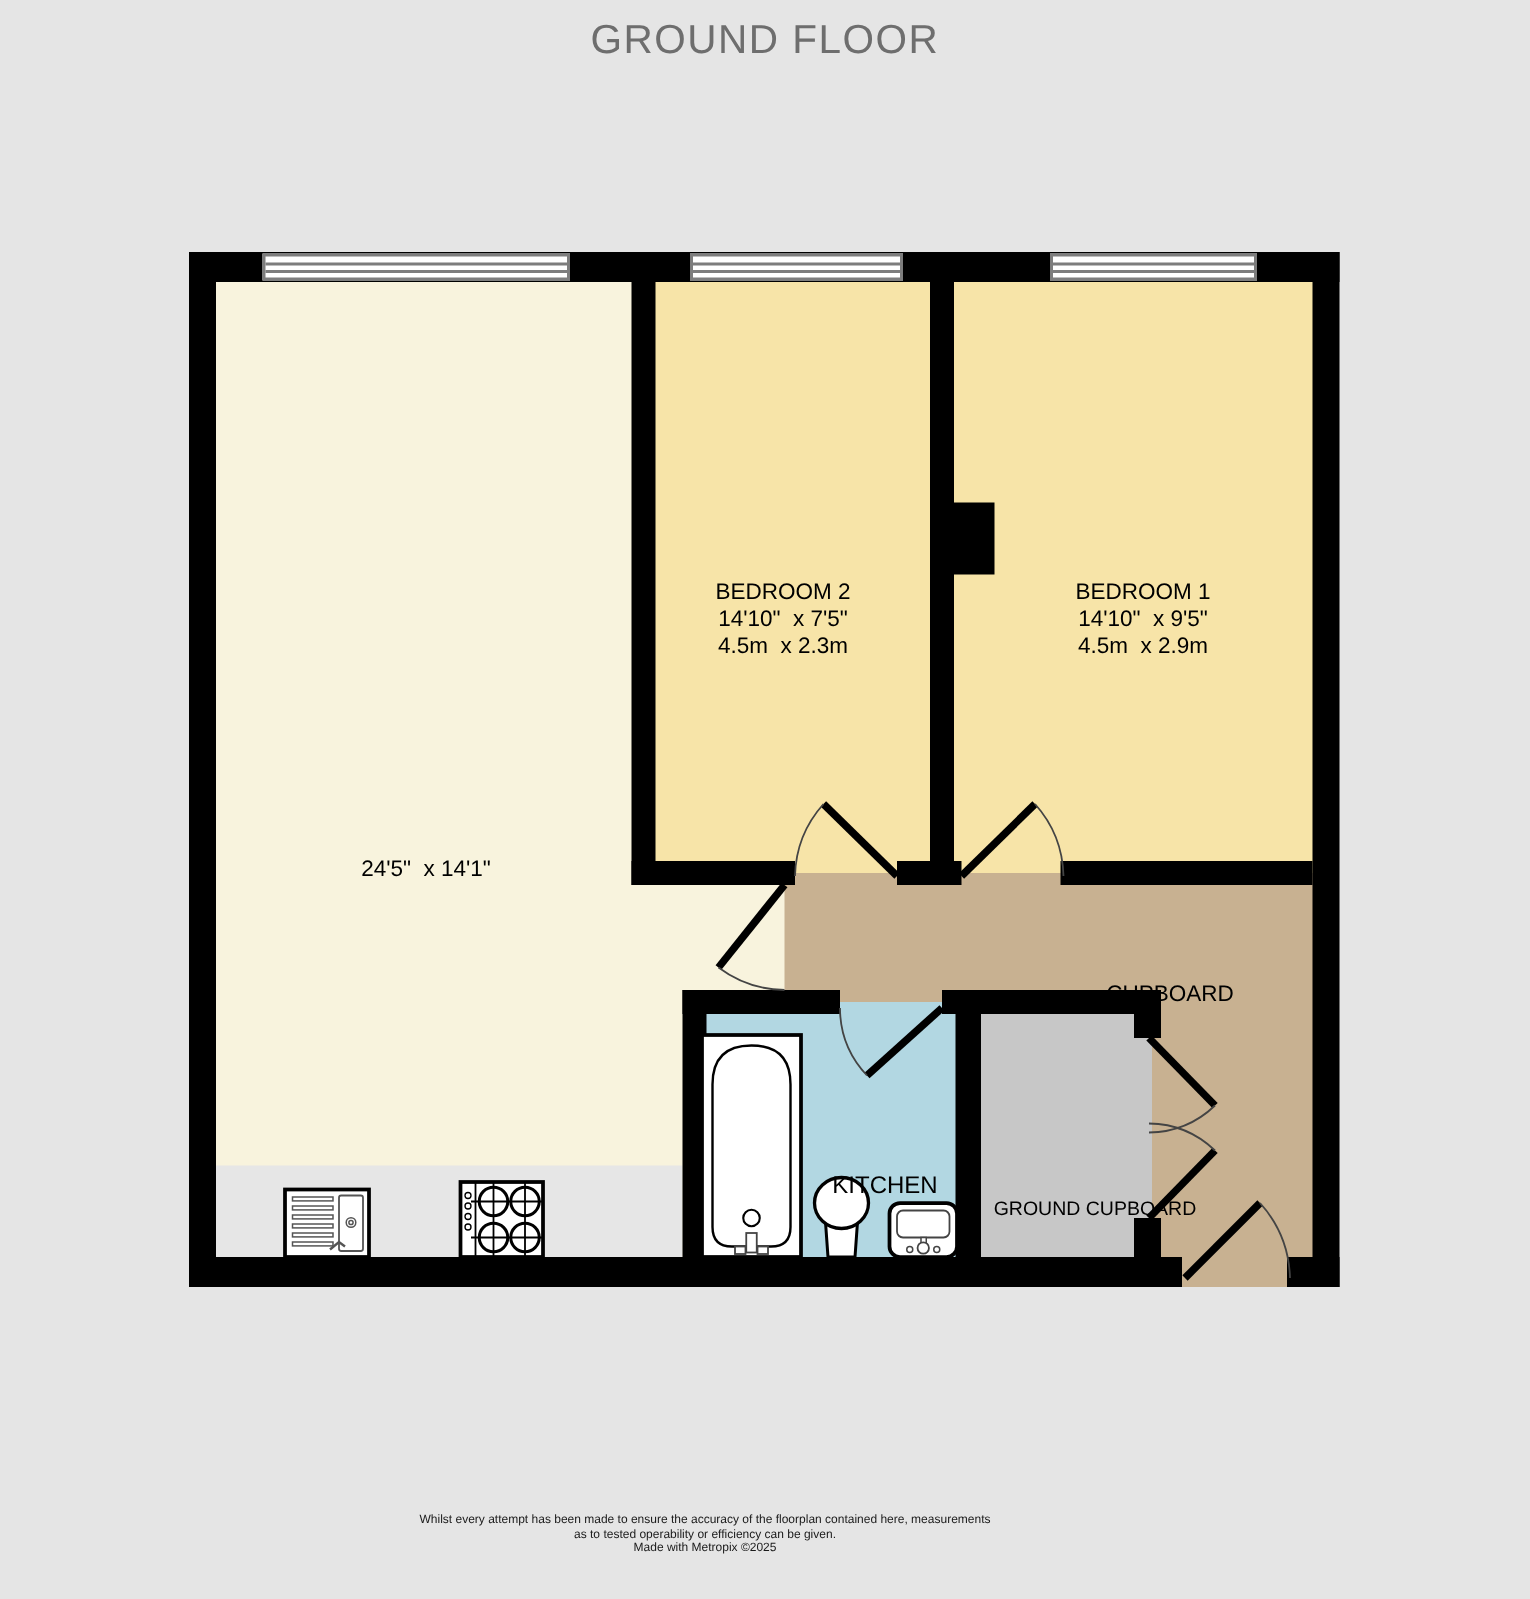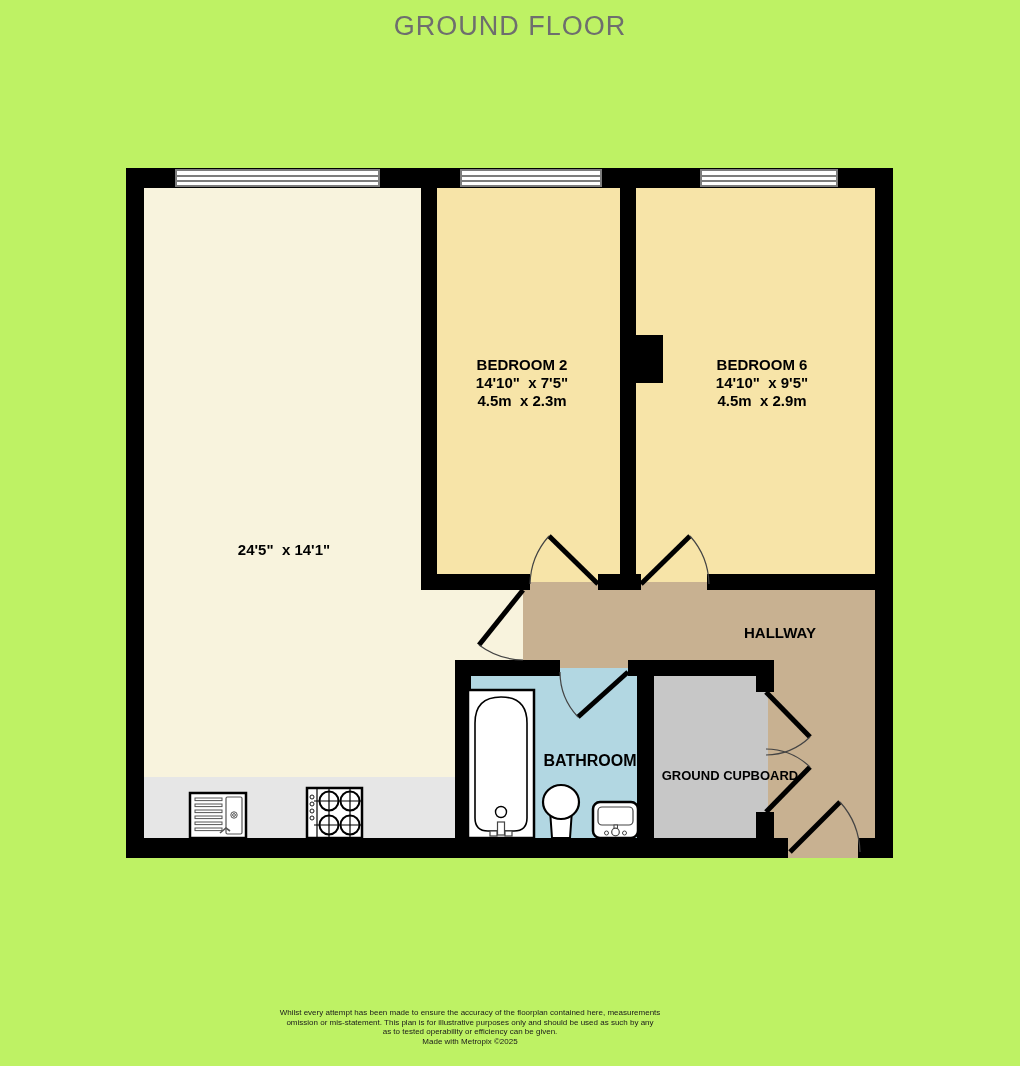--- a/index.html
+++ b/index.html
@@ -1,34 +1,34 @@
 <!DOCTYPE html>
 <html><head>
 <meta charset="utf-8">
 <style>
   html,body{margin:0;padding:0;background:#ffffff;}
   #canvas{
-    position:relative;width:1020px;height:1066px;background:#bef264;overflow:hidden;
+    position:relative;width:1020px;height:1066px;background:#e5e5e5;overflow:hidden;
     font-family:"Liberation Sans", sans-serif;
   }
   
   .floor{position:absolute;}
   .floor-lounge{background:#f8f3dd;}
   .floor-bed{background:#f7e4a8;}
   .floor-hall{background:#c8b191;}
   .floor-bath{background:#b2d7e2;}
   .floor-storage{background:#c7c7c7;}
   .floor-counter{background:#e6e6e6;}
   
   .wall{position:absolute;background:#000000;}
   
   .window{position:absolute;background:#ffffff;border:2px solid #7d7d7d;box-sizing:border-box;}
   .window .pane-line{position:absolute;left:0;right:0;height:2px;background:#7d7d7d;}
   
-  .room-label{position:absolute;text-align:center;color:#000;font-weight:bold;font-size:15px;line-height:18px;}
+  .room-label{position:absolute;text-align:center;color:#000;font-weight:normal;font-size:15px;line-height:18px;margin-top:30px;}
   .room-label .dims{white-space:pre;}
   .room-label-sm{font-size:13px;line-height:16px;}
   #title{position:absolute;top:11px;left:0;width:1020px;text-align:center;
          font-size:27px;letter-spacing:1px;color:#6e6e6e;font-weight:400;}
   #footer{position:absolute;top:1008px;left:0;width:940px;text-align:center;
           font-size:8px;line-height:9.6px;color:#1a1a1a;}
   svg{position:absolute;top:0;left:0;pointer-events:none;}
 </style>
 </head>
 <body>
@@ -165,41 +165,40 @@
     </g>
   </svg>
 
   <div class="room-label" style="left:410px;top:356px;width:224px;">
     <div>BEDROOM 2</div>
     <div class="dims">14'10"  x 7'5"</div>
     <div class="dims">4.5m  x 2.3m</div>
   </div>
 
   <div class="room-label" style="left:650px;top:356px;width:224px;">
-    <div>BEDROOM 6</div>
+    <div>BEDROOM 1</div>
     <div class="dims">14'10"  x 9'5"</div>
     <div class="dims">4.5m  x 2.9m</div>
   </div>
 
   <div class="room-label" style="left:134px;top:541px;width:300px;">
     <div class="dims">24'5"  x 14'1"</div>
   </div>
 
   <div class="room-label" style="left:700px;top:624px;width:160px;">
-    <div>HALLWAY</div>
+    <div>CUPBOARD</div>
   </div>
 
   <div class="room-label" style="left:510px;top:752px;width:160px;font-size:16px;">
-    <div>BATHROOM</div>
+    <div>KITCHEN</div>
   </div>
 
   <div class="room-label room-label-sm" style="left:628px;top:768px;width:204px;">
     <div>GROUND CUPBOARD</div>
   </div>
 
   <div id="footer">
     <div>Whilst every attempt has been made to ensure the accuracy of the floorplan contained here, measurements</div>
-    <div>omission or mis-statement. This plan is for illustrative purposes only and should be used as such by any</div>
     <div>as to tested operability or efficiency can be given.</div>
     <div>Made with Metropix ©2025</div>
   </div>
 
 </div>
 
 </body></html>

